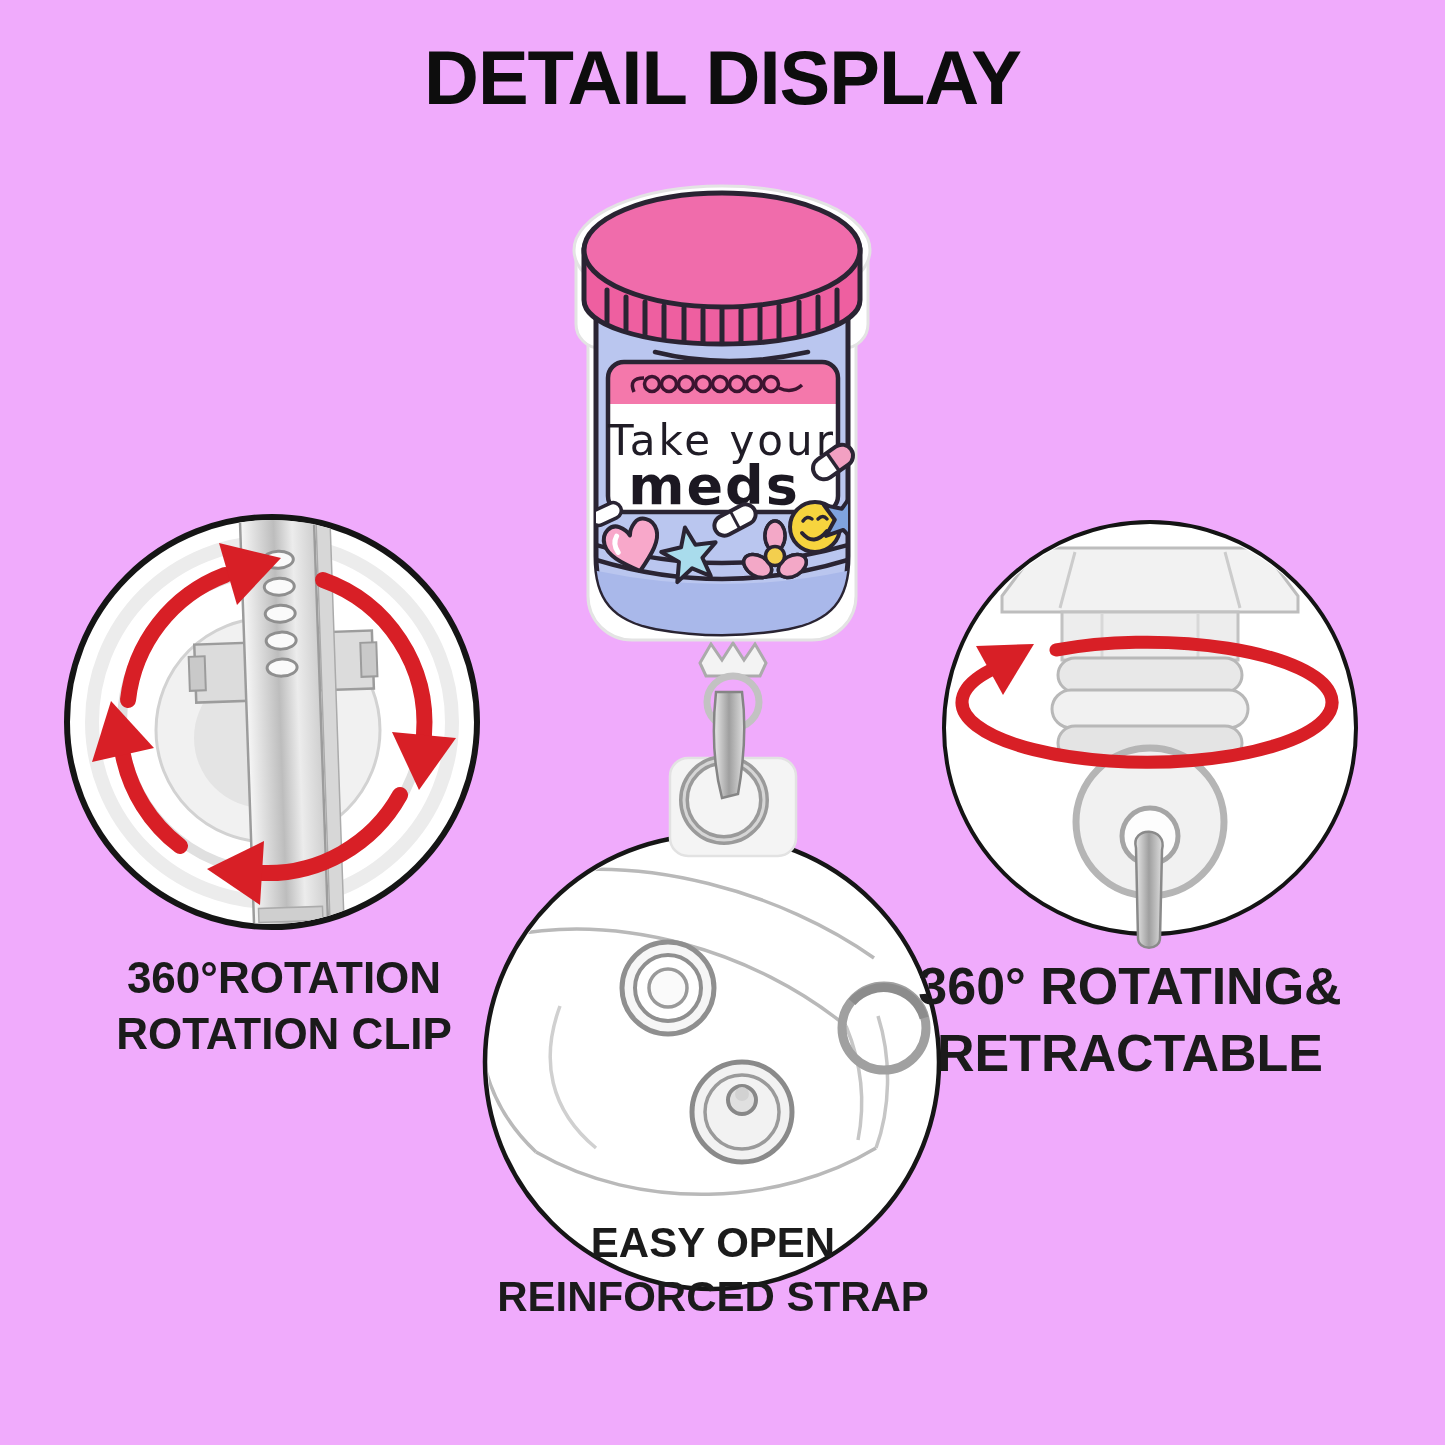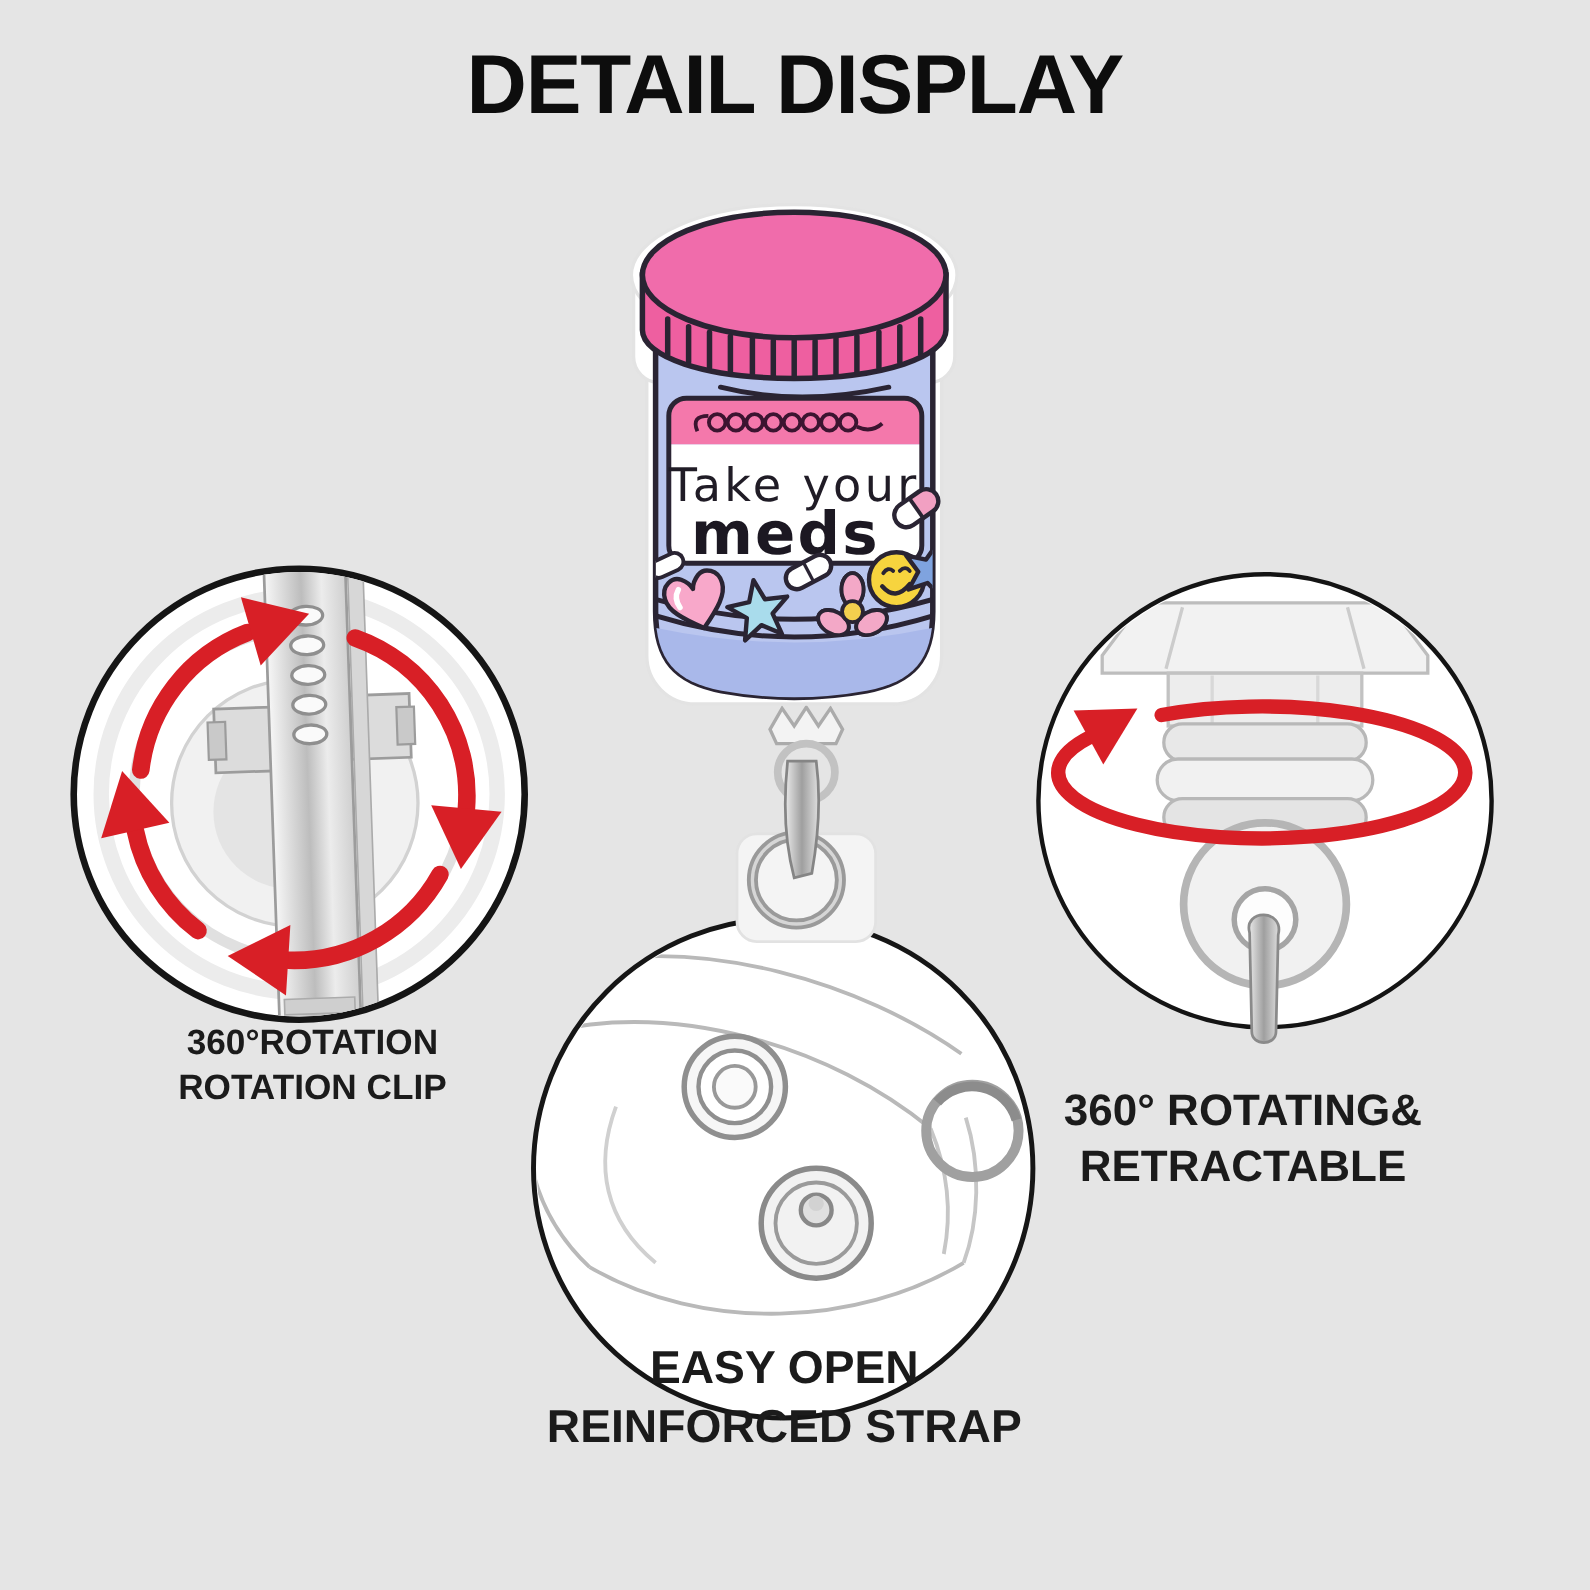--- a/index.html
+++ b/index.html
@@ -1,29 +1,29 @@
 <!DOCTYPE html>
 <html><head>
 <meta charset="utf-8">
 <style>
   html,body{margin:0;padding:0;background:#fff;}
   .canvas{
-    position:relative;width:1445px;height:1445px;background:#e5e5e5;overflow:hidden;
+    position:relative;width:1445px;height:1445px;background:#f0abfc;overflow:hidden;
     font-family:"Liberation Sans",sans-serif;
   }
   .title{
     position:absolute;top:34px;left:0;width:100%;margin:0;text-align:center;
     font-size:76px;font-weight:bold;letter-spacing:-1px;color:#0d0d0d;
   }
   .scene{position:absolute;left:0;top:0;width:1445px;height:1445px;}
   .caption{
     position:absolute;text-align:center;font-weight:bold;color:#1b1b1b;line-height:1.28;
   }
-  .caption-left{left:38px;top:927px;width:492px;font-size:32px;}
-  .caption-right{left:898px;top:985px;width:464px;font-size:40px;}
+  .caption-left{left:38px;top:950px;width:492px;font-size:44px;}
+  .caption-right{left:898px;top:953px;width:464px;font-size:52px;}
   .caption-bottom{left:418px;top:1216px;width:590px;font-size:42px;}
   .bottle-text-1{font-family:"DejaVu Sans",sans-serif;}
   .bottle-text-2{font-family:"DejaVu Sans",sans-serif;font-weight:bold;}
 </style>
 </head>
 <body>
 
 <div class="canvas">
 
   <h1 class="title">DETAIL DISPLAY</h1>

